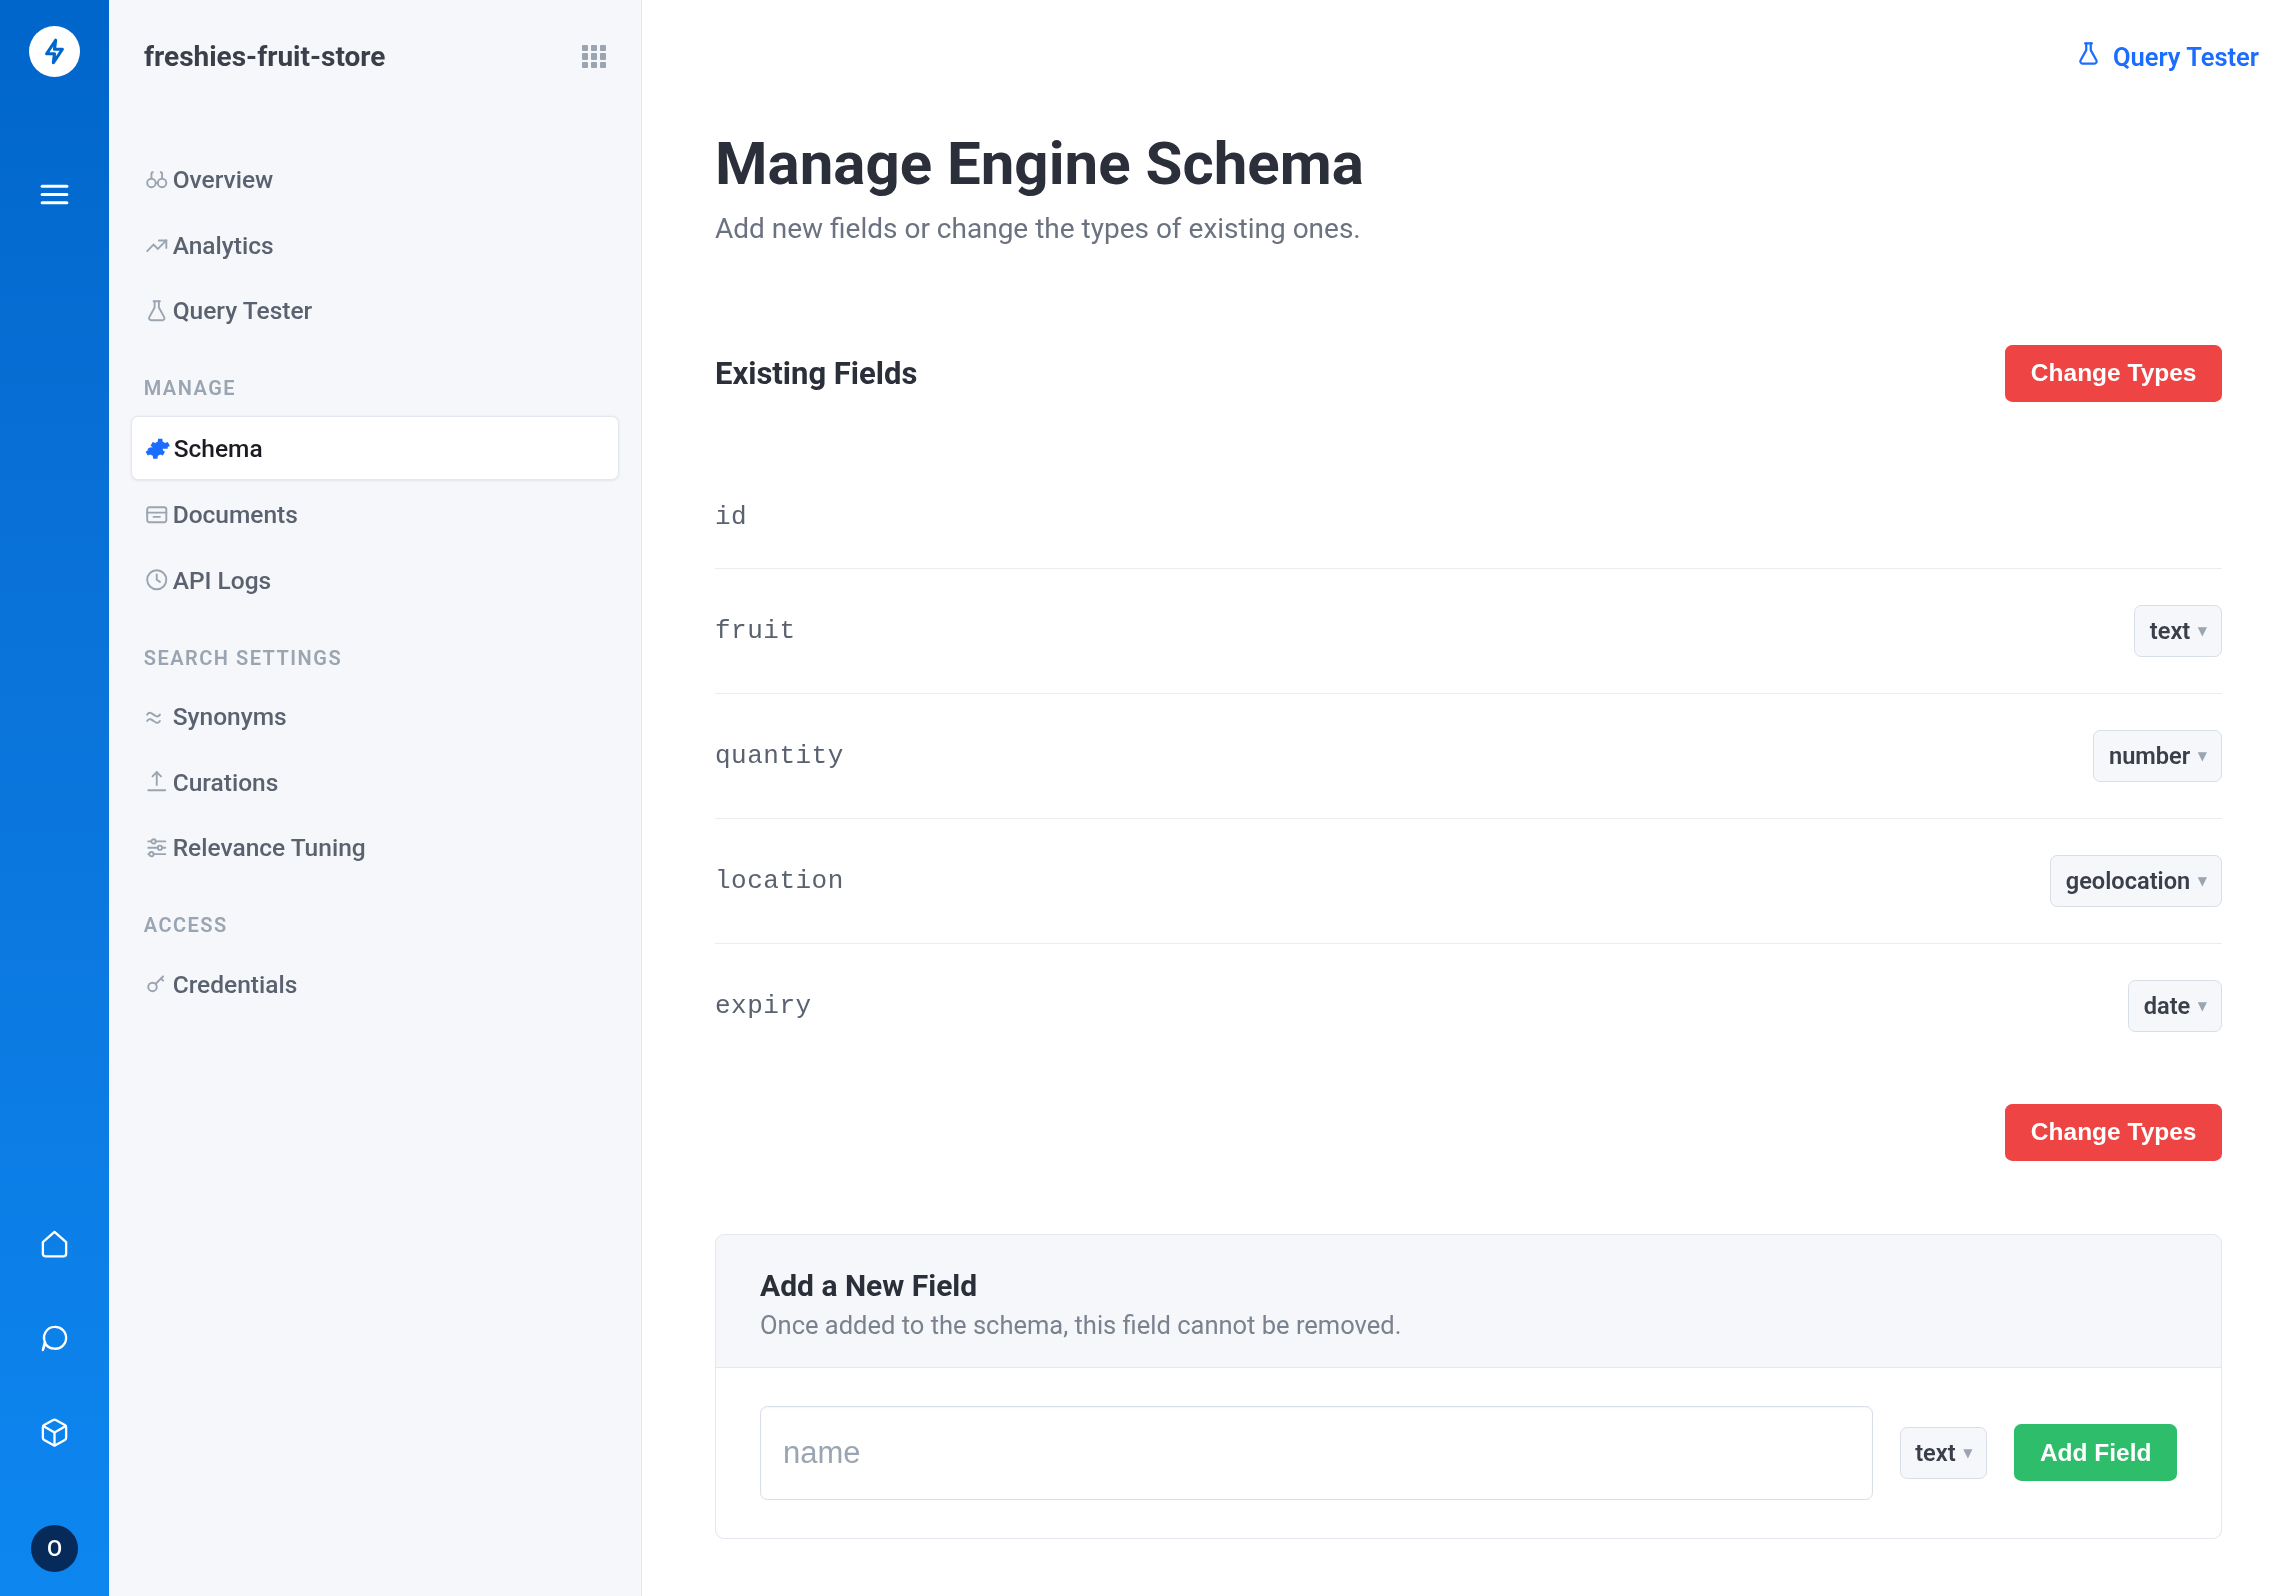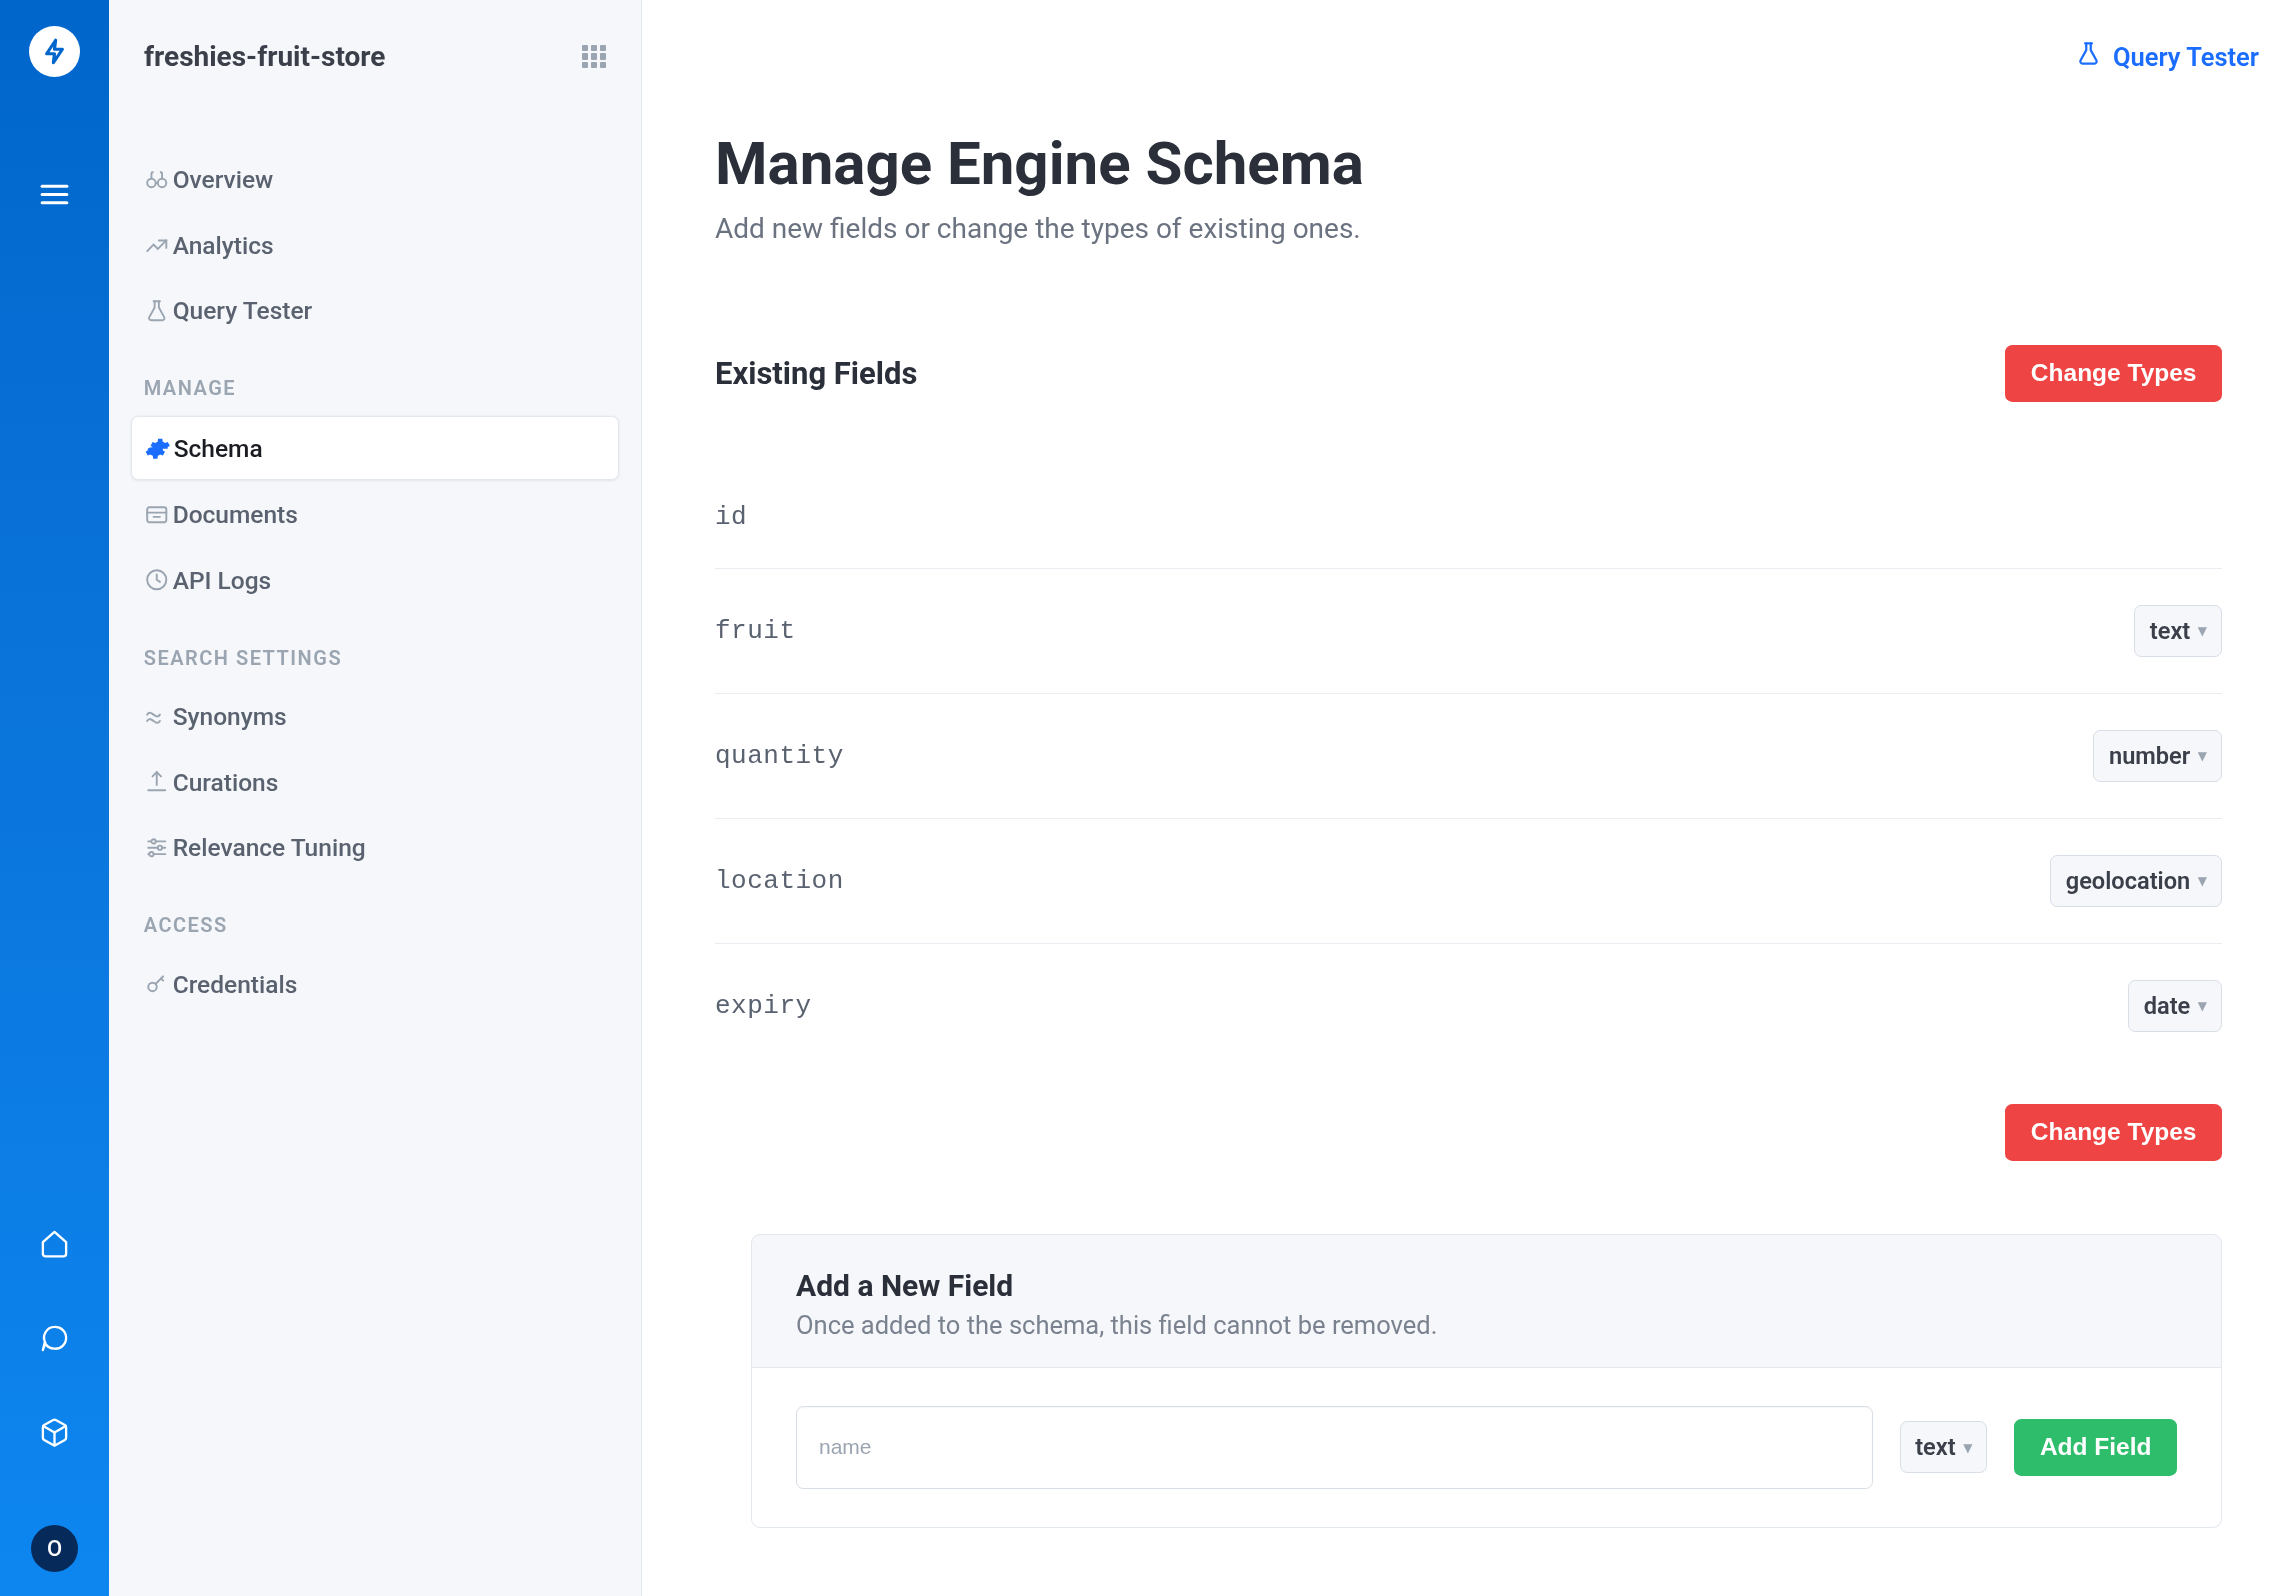--- a/index.html
+++ b/index.html
@@ -203,21 +203,20 @@
   display: flex;
   justify-content: flex-end;
 }
 
 
 .add-panel {
   margin-top: 73px;
   border: 0.9px solid #e3e8ee;
   border-radius: 9px;
   background: #f5f7fa;
-  margin-left: 36px;
 }
 .add-panel-header {
   padding: 33px 44px 27px 44px;
 }
 .add-title {
   font-size: 30px;
   font-weight: 700;
   color: #2a2f3a;
 }
 .add-subtitle {
@@ -229,24 +228,24 @@
   background: #fff;
   border-top: 0.9px solid #e3e8ee;
   border-radius: 0 0 9px 9px;
   padding: 38px 44px;
   display: flex;
   align-items: center;
   gap: 27px;
 }
 .name-input {
   flex: 1;
-  height: 83px;
+  height: 94px;
   border: 0.9px solid #d8dee6;
   border-radius: 7.3px;
-  font-size: 21px;
+  font-size: 31px;
   padding: 0 22px;
   color: #3a3f4a;
   box-shadow: inset 0 0.9px 1.8px rgba(0,0,0,0.04);
 }
 .name-input::placeholder { color: #9aa5b1; }
 </style>
 </head>
 <body>
 
 <div class="app">

